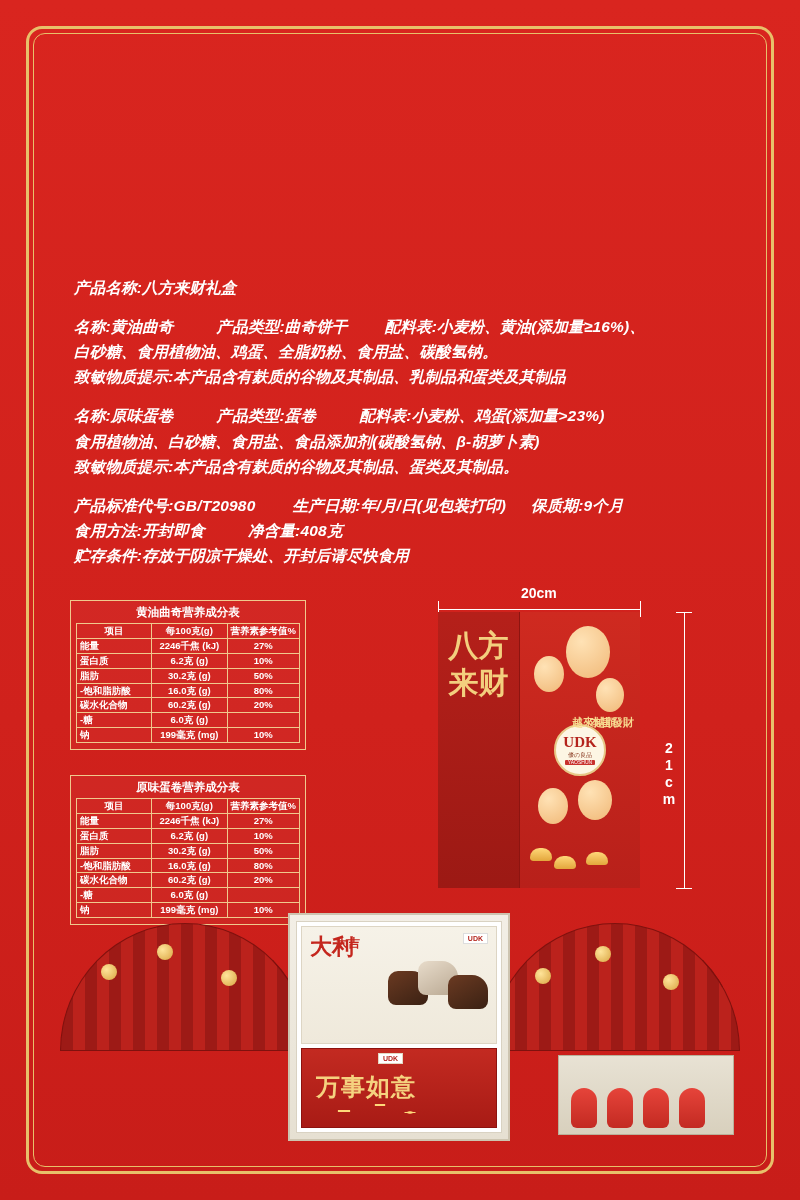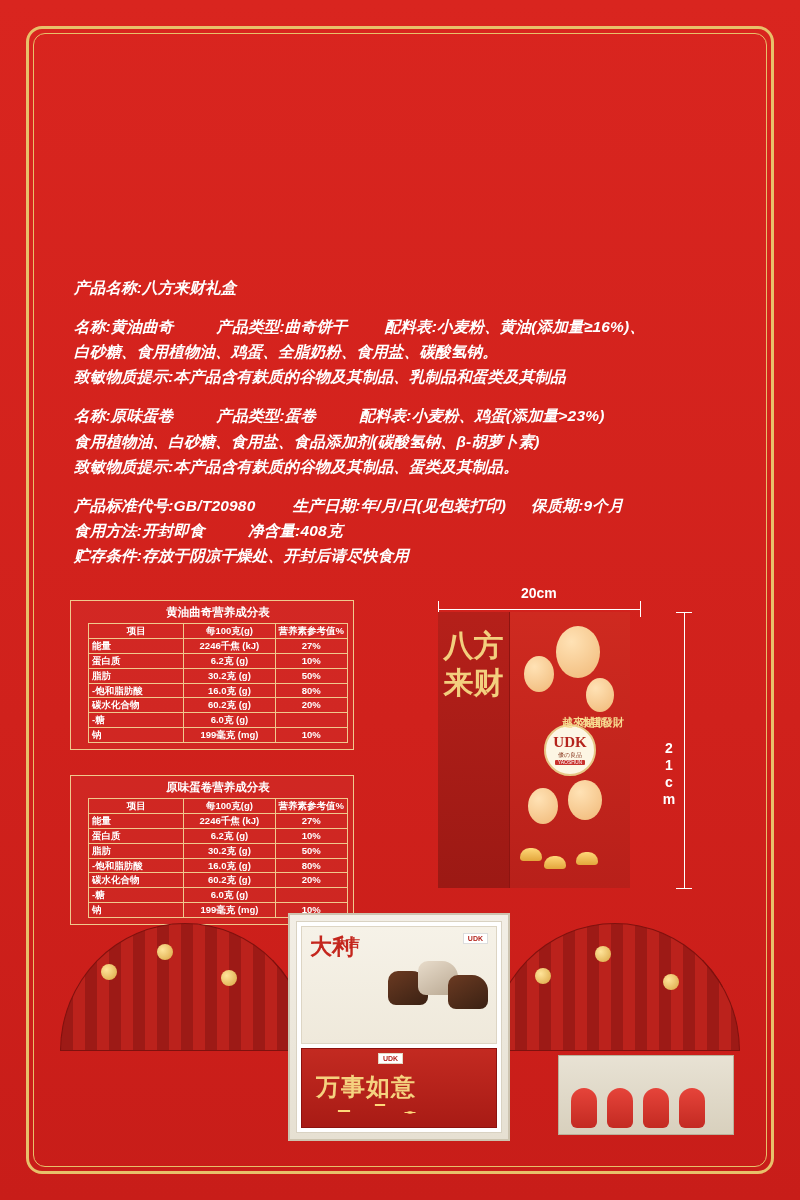--- a/index.html
+++ b/index.html
@@ -64,24 +64,24 @@
   .info .row { white-space: nowrap; font-style: italic; }
   .info .para { margin-bottom: 14px; }
   .info .para:last-child { margin-bottom: 0; }
   .gap-s { display: inline-block; width: 16px; }
   .gap-m { display: inline-block; width: 34px; }
   .gap-l { display: inline-block; width: 28px; }
 
   
   .nutri {
     position: absolute;
-    width: 284px;
+    width: 236px;
     border: 1.5px solid #f0c98d;
     background: rgba(255,255,255,0.03);
-    padding: 4px 5px 6px 17px;
+    padding: 4px 5px 6px 5px;
   }
   .nutri.n1 { left: 70px; top: 600px; }
   .nutri.n2 { left: 70px; top: 775px; }
   .nutri-title {
     text-align: center;
     color: #ffffff;
     font-size: 11.5px;
     font-weight: bold;
     padding-bottom: 3px;
   }
@@ -117,21 +117,21 @@
   .dim-line.v { width: 1px; }
 
   
   .box-photo {
     position: absolute;
     left: 438px; top: 612px;
     width: 202px; height: 276px;
     display: flex;
   }
   .box-left {
-    width: 72px; height: 100%;
+    width: 82px; height: 100%;
     background: linear-gradient(180deg,#b5201a 0%, #9c1914 100%);
     position: relative;
     border-right: 1px solid #8d1410;
   }
   .box-left .v-chars {
     position: absolute; left: 0; right: 0; top: 16px;
     text-align: center;
     font-family: "Liberation Serif", serif;
     font-weight: bold;
     font-size: 30px;

